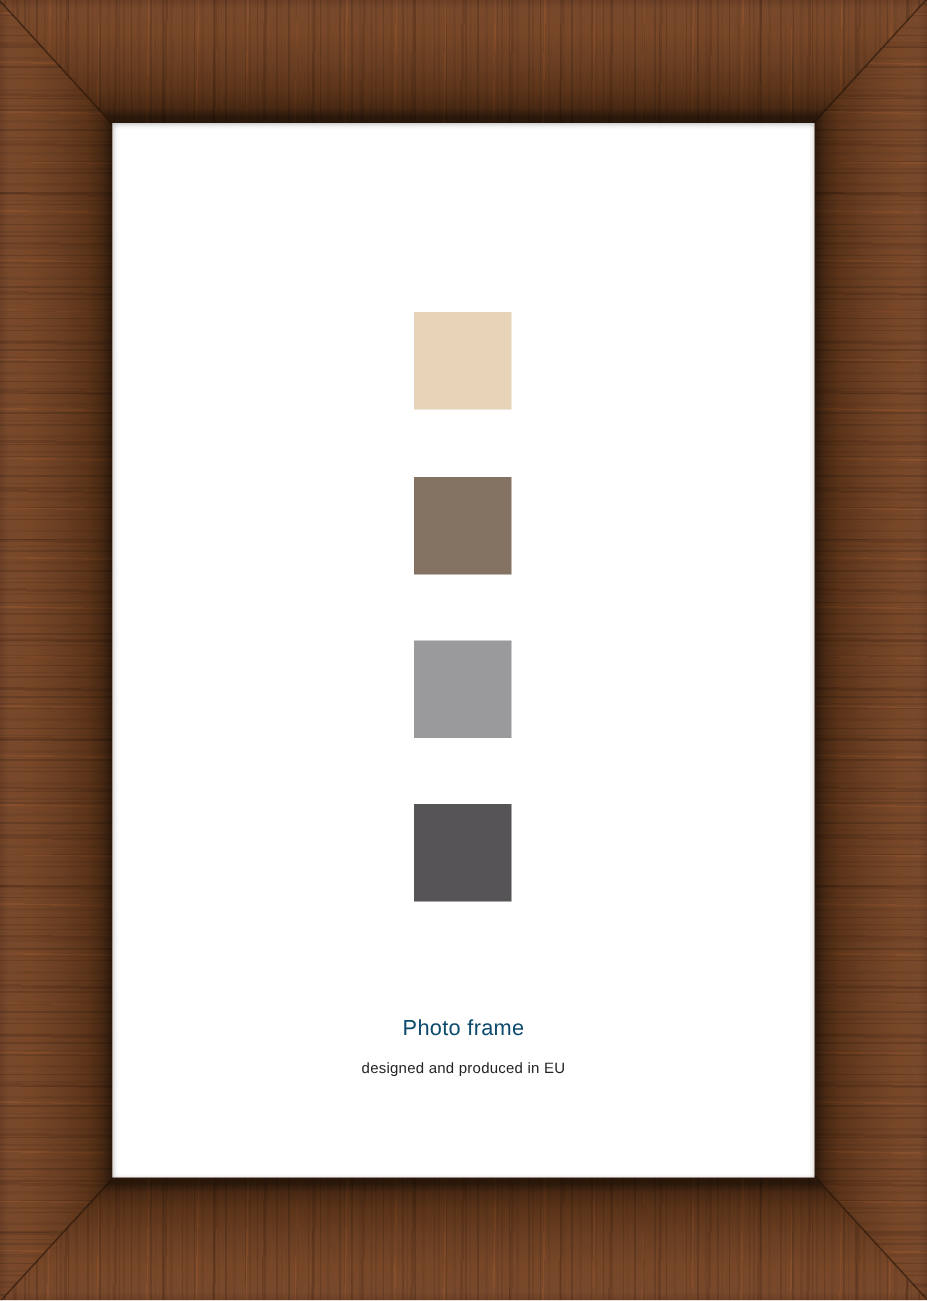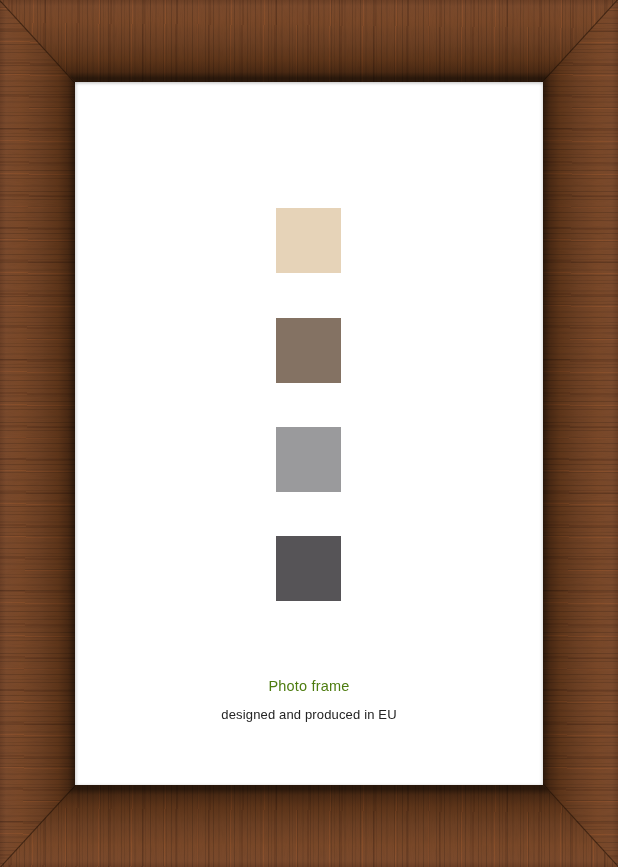--- a/index.html
+++ b/index.html
@@ -179,31 +179,31 @@
   .sw-1 { left: 201px; top: 236px; }
   .sw-2 { left: 201px; top: 345px; }
   .sw-3 { left: 201px; top: 454px; }
 
   
   .caption {
     position: absolute;
     left: 0;
     width: 468px;
     text-align: center;
-    color: #4d7c0f;
+    color: #0c4a6e;
   }
   .caption-title {
     top: 596px;
     font-size: 14.5px;
     letter-spacing: .2px;
     font-weight: 400;
   }
   .caption-sub {
     top: 625px;
-    font-size: 13px;
+    font-size: 10px;
     letter-spacing: .15px;
     font-weight: 400;
     color: #242424;
   }
 </style>
 </head>
 <body>
 
 <div id="product-photo-frame">
 

